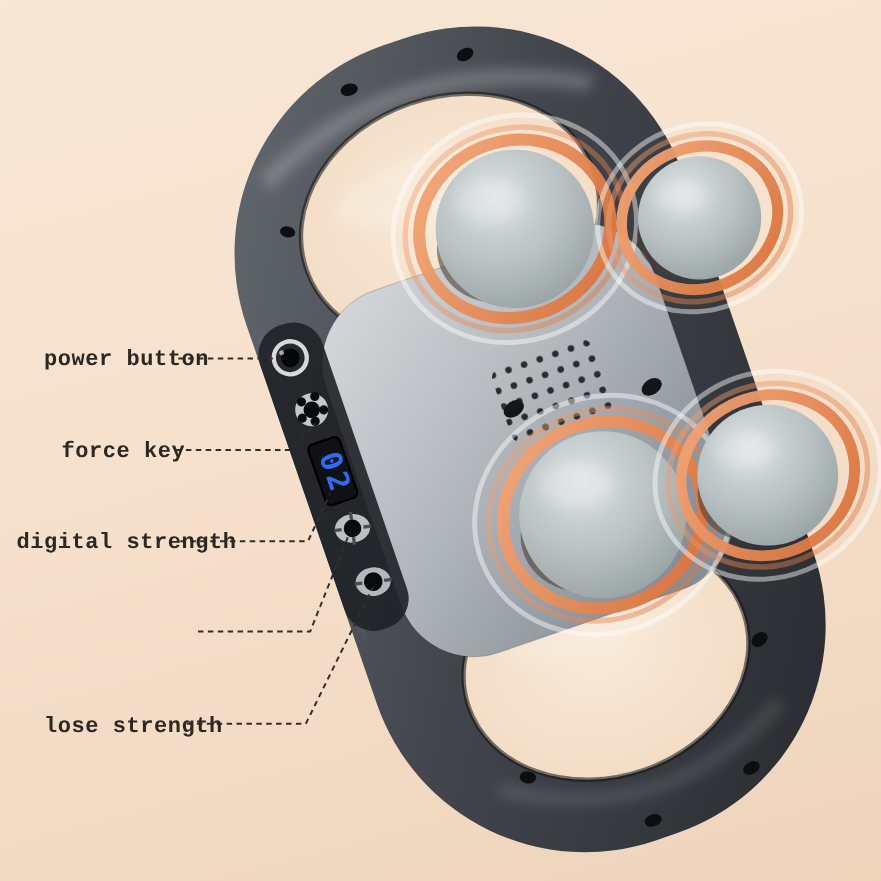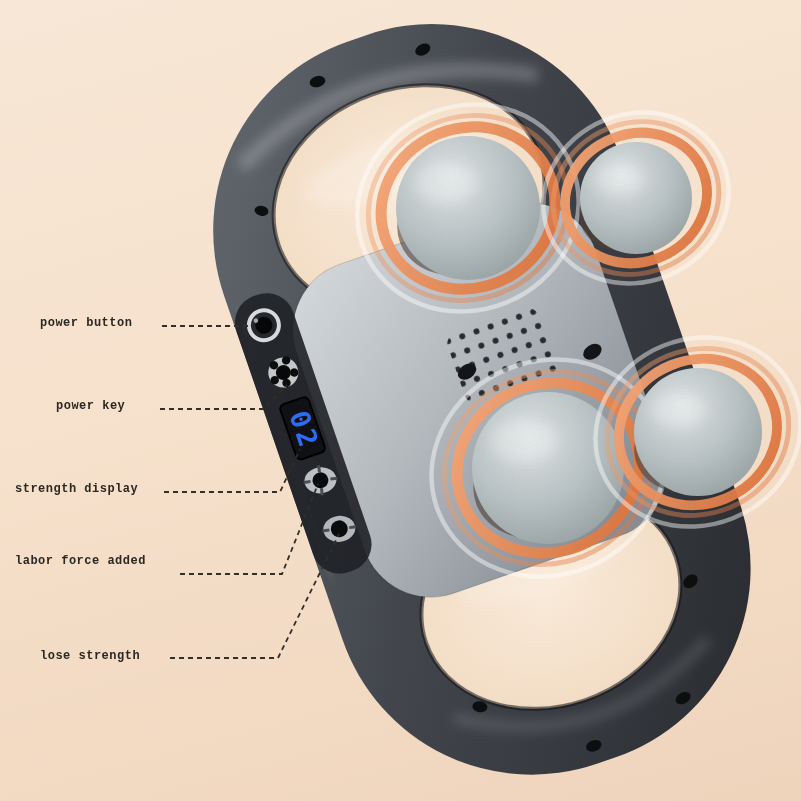--- a/index.html
+++ b/index.html
@@ -5,21 +5,21 @@
   html,body{margin:0;padding:0;}
   body{font-family:"Liberation Sans", sans-serif;}
   .stage{
     position:relative;width:801px;height:801px;overflow:hidden;
     background:linear-gradient(165deg,#f8e7d6 0%,#f6e1cc 45%,#efd4bc 100%);
   }
   .stage svg{position:absolute;left:0;top:0;}
   .callout{
     position:absolute;
     font-family:"Liberation Mono","DejaVu Sans Mono",monospace;
-    font-size:12px;font-weight:700;color:#2b2722;
+    font-size:20px;font-weight:700;color:#2b2722;
     white-space:nowrap;letter-spacing:0.5px;text-align:right;
   }
   #lbl-power{left:40px;top:316px;}
   #lbl-mode{left:56px;top:399px;}
   #lbl-display{left:15px;top:482px;}
   #lbl-labor{left:15px;top:554px;}
   #lbl-lose{left:40px;top:649px;}
   .seg-text{
     font-family:"DejaVu Sans Mono","Liberation Mono",monospace;
     font-weight:bold;font-size:27px;letter-spacing:3px;
@@ -194,18 +194,17 @@
     <g fill="none" stroke="#332e28" stroke-width="1.8" stroke-dasharray="5 4">
       <polyline points="162,326 250,326"></polyline>
       <polyline points="160,409 264,409 287,385"></polyline>
       <polyline points="164,492 280,492 300,449"></polyline>
       <polyline points="180,574 282,574 318,484"></polyline>
       <polyline points="170,658 278,658 339,534"></polyline>
     </g>
   </svg>
 
   <div class="callout" id="lbl-power">power button</div>
-  <div class="callout" id="lbl-mode">power key</div>
-  <div class="callout" id="lbl-display">strength display</div>
-  <div class="callout" id="lbl-labor">labor force added</div>
+  <div class="callout" id="lbl-mode">force key</div>
+  <div class="callout" id="lbl-display">digital strength</div>
   <div class="callout" id="lbl-lose">lose strength</div>
 
 </div>
 
 </body></html>

